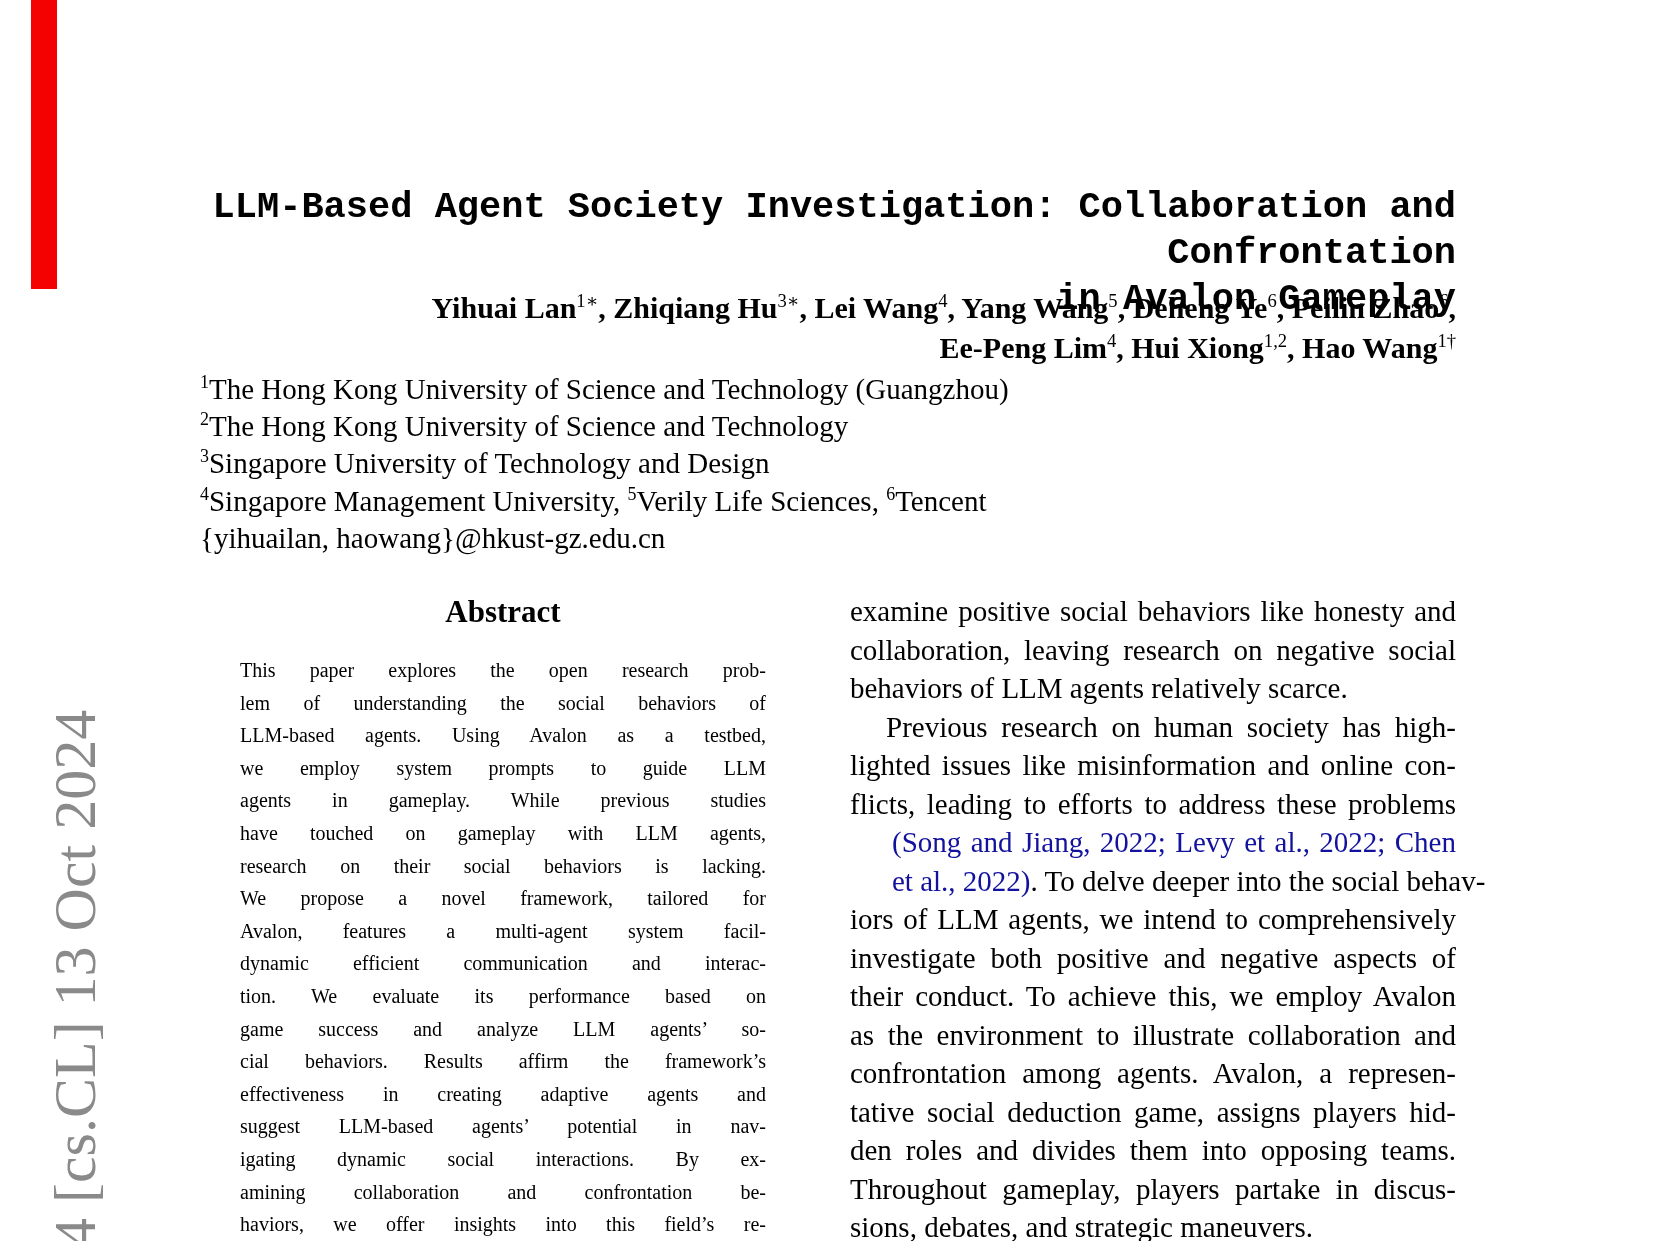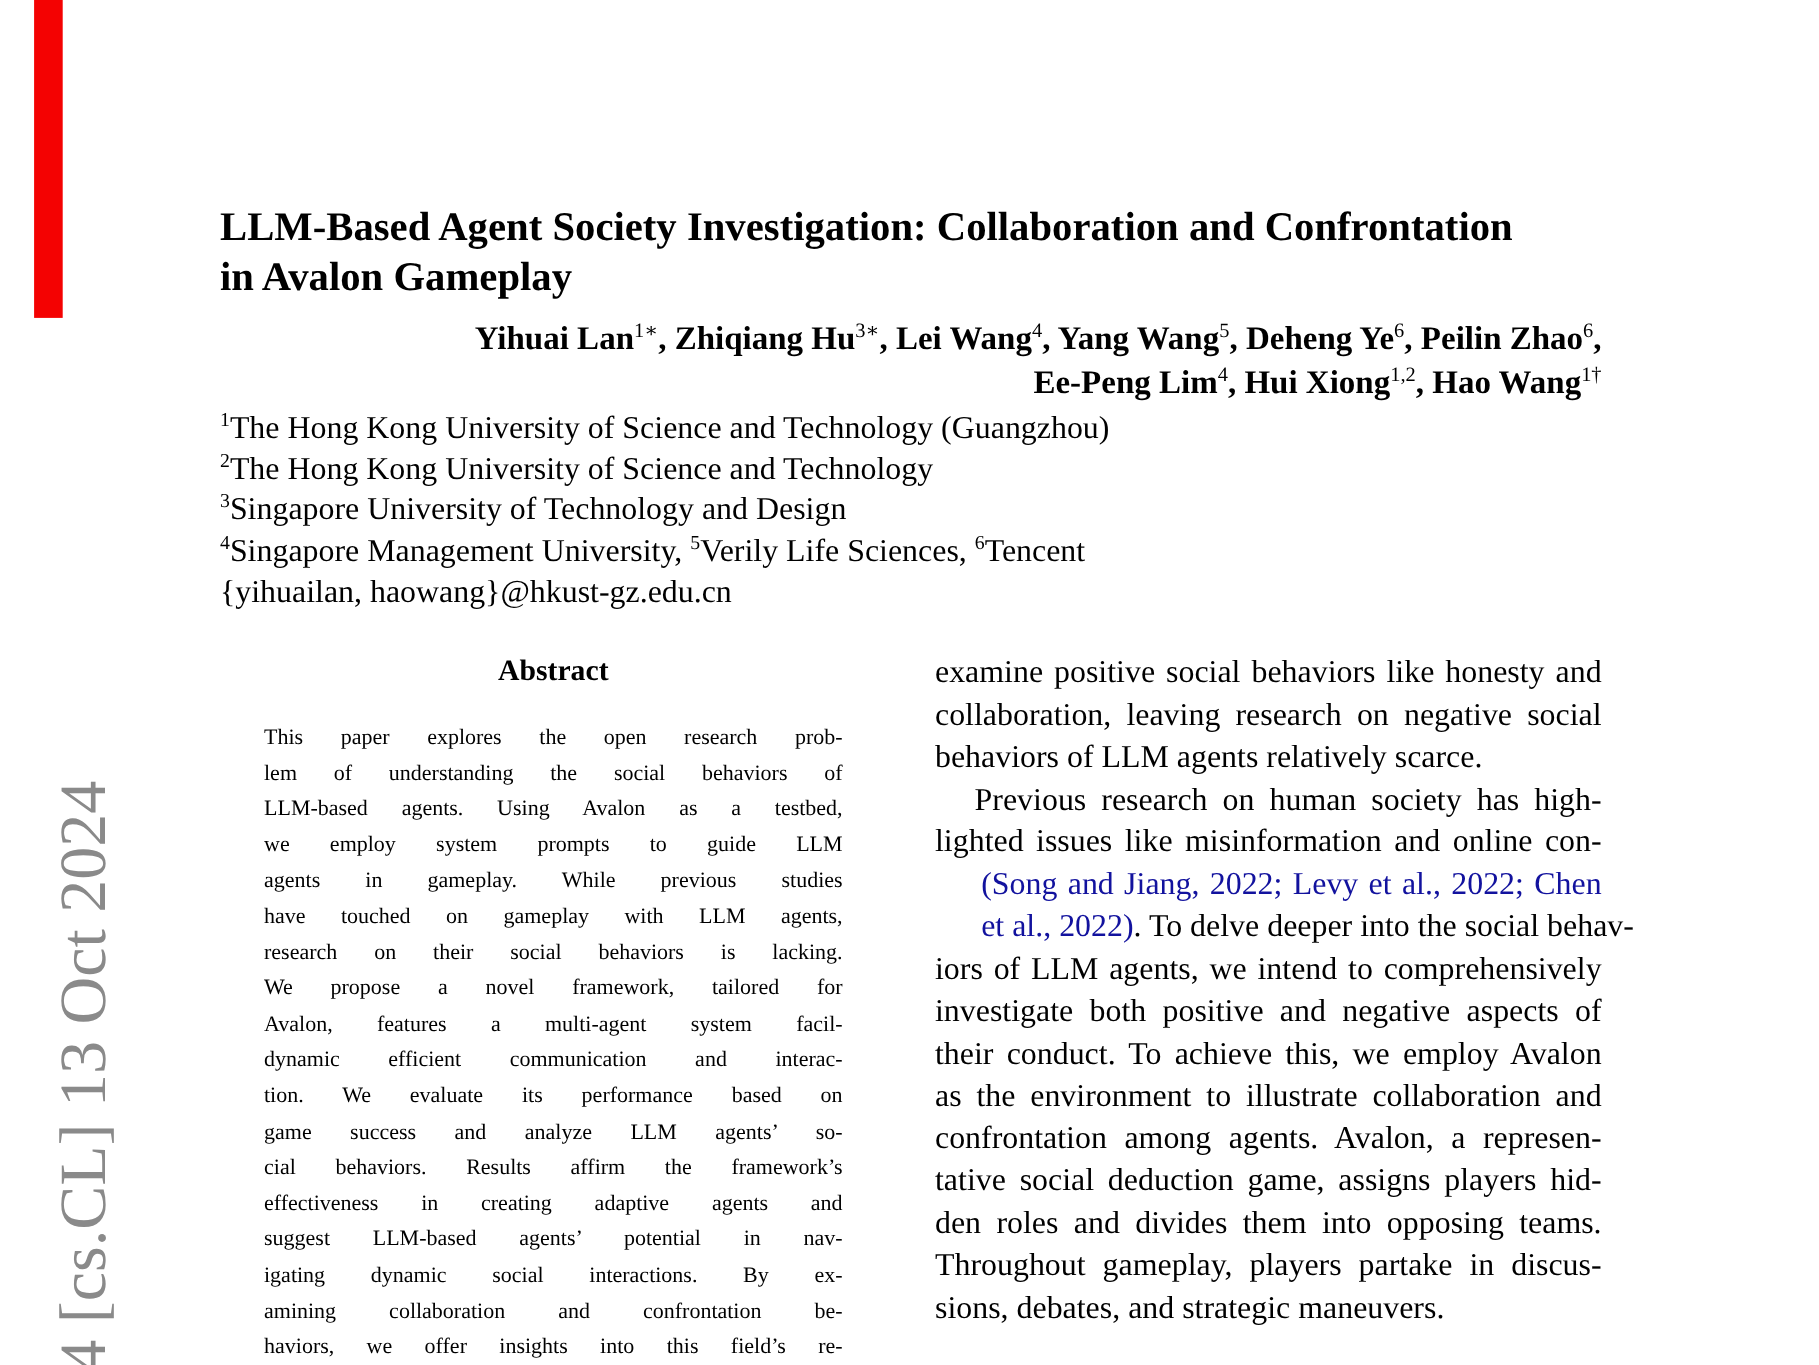--- a/index.html
+++ b/index.html
@@ -20,35 +20,35 @@
     position:absolute;
     left:44px;top:1248px;
     transform:rotate(-90deg);
     transform-origin:0 0;
     font-size:60px;line-height:62px;
     white-space:nowrap;
     color:var(--wm-gray,#8a8a8a);
   }
   .titleblock{
     position:absolute;left:200px;top:184px;width:1256px;
-    text-align:left;font-weight:bold;font-size:37px;line-height:46px;
+    text-align:right;font-weight:bold;font-size:37px;line-height:46px;font-family:Liberation Mono, monospace;
   }
   .authors{
     position:absolute;left:200px;top:288px;width:1256px;
     text-align:right;font-weight:bold;font-size:30px;line-height:40px;
   }
   .authors sup{font-weight:normal;}
   .affils{
     position:absolute;left:200px;top:371px;width:1256px;
     text-align:center;font-size:29px;line-height:37.2px;
   }
   sup{font-size:62%;line-height:0;}
   .abs-head{
     position:absolute;left:200px;top:594px;width:606px;
-    text-align:center;font-weight:bold;font-size:27px;
+    text-align:center;font-weight:bold;font-size:31px;
   }
   .abs-body{
     position:absolute;left:240px;top:654px;width:526px;
     font-size:20px;line-height:32.6px;
   }
   .col-right{
     position:absolute;left:850px;top:592px;width:606px;
     font-size:29px;line-height:38.5px;
   }
   .line{
@@ -109,20 +109,21 @@
       <div class="line">amining collaboration and confrontation be-</div>
       <div class="line">haviors, we offer insights into this field’s re-</div>
     </div>
 
   <div class="col-right">
       <div class="line">examine positive social behaviors like honesty and</div>
       <div class="line">collaboration, leaving research on negative social</div>
       <div class="line last"><span>behaviors of LLM agents relatively scarce.</span></div>
       <div class="line ind"><span>Previous research on human society has high-</span></div>
       <div class="line">lighted issues like misinformation and online con-</div>
+      <div class="line">flicts, leading to efforts to address these problems</div>
       <div class="line"><span class="cite">(Song and Jiang, 2022; Levy et al., 2022; Chen</span></div>
       <div class="line"><span class="cite">et al., 2022)</span><span>. To delve deeper into the social behav-</span></div>
       <div class="line">iors of LLM agents, we intend to comprehensively</div>
       <div class="line">investigate both positive and negative aspects of</div>
       <div class="line">their conduct. To achieve this, we employ Avalon</div>
       <div class="line">as the environment to illustrate collaboration and</div>
       <div class="line">confrontation among agents.  Avalon, a represen-</div>
       <div class="line">tative social deduction game, assigns players hid-</div>
       <div class="line">den roles and divides them into opposing teams.</div>
       <div class="line">Throughout gameplay, players partake in discus-</div>

